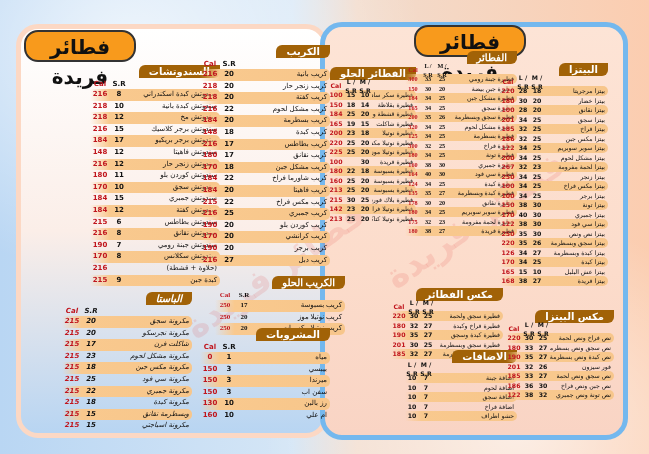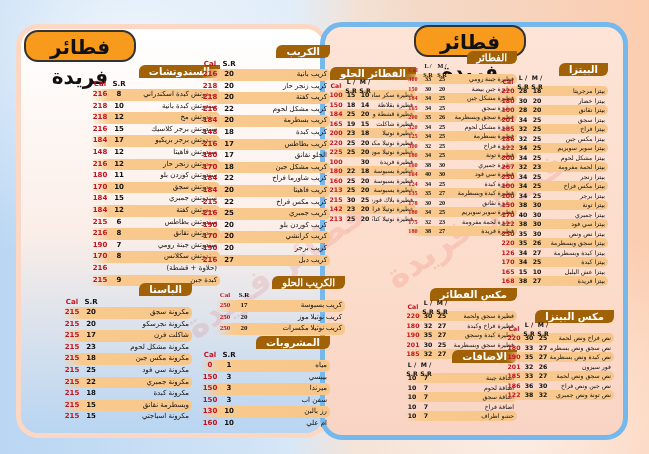--- a/index.html
+++ b/index.html
@@ -175,21 +175,21 @@
         <span class="name">(حلاوة + قشطة)</span>
         <span class="num"></span>
         <span class="cal">216</span>
       </div>
       <div class="row">
         <span class="name">كبدة جبن</span>
         <span class="num">9</span>
         <span class="cal">215</span>
       </div>
     </div></div>
-<div class="section big" id="sec-pasta" style="left:62px;top:278px;width:130px;"><div class="sec-title">الباستا</div><div class="hdr">
+<div class="section big" id="sec-pasta" style="left:62px;top:287px;width:130px;font-style:italic;"><div class="sec-title">الباستا</div><div class="hdr">
       <span class="name"></span>
       <span class="num">S.R</span>
       <span class="cal">Cal</span>
     </div><div>
       <div class="row">
         <span class="name">مكرونة سجق</span>
         <span class="num">20</span>
         <span class="cal">215</span>
       </div>
       <div class="row">
@@ -273,21 +273,21 @@
         <span class="name">كريب كبدة</span>
         <span class="num">18</span>
         <span class="cal">148</span>
       </div>
       <div class="row">
         <span class="name">كريب بطاطس</span>
         <span class="num">17</span>
         <span class="cal">216</span>
       </div>
       <div class="row">
-        <span class="name">الحلو نقانق</span>
+        <span class="name">كريب نقانق</span>
         <span class="num">17</span>
         <span class="cal">180</span>
       </div>
       <div class="row">
         <span class="name">كريب مشكل جبن</span>
         <span class="num">18</span>
         <span class="cal">170</span>
       </div>
       <div class="row">
         <span class="name">كريب شاورما فراخ</span>
@@ -344,21 +344,21 @@
         <span class="name">كريب نوتيلا موز</span>
         <span class="num">20</span>
         <span class="cal">250</span>
       </div>
       <div class="row">
         <span class="name">كريب نوتيلا مكسرات</span>
         <span class="num">20</span>
         <span class="cal">250</span>
       </div>
     </div></div>
-<div class="section big" id="sec-drinks" style="left:200px;top:331px;width:130px;"><div class="sec-title">المشروبات</div><div class="hdr">
+<div class="section big" id="sec-drinks" style="left:200px;top:323px;width:130px;"><div class="sec-title">المشروبات</div><div class="hdr">
       <span class="name"></span>
       <span class="num">S.R</span>
       <span class="cal">Cal</span>
     </div><div>
       <div class="row">
         <span class="name">مياه</span>
         <span class="num">1</span>
         <span class="cal">0</span>
       </div>
       <div class="row">
@@ -581,21 +581,21 @@
         <span class="num">32</span>
         <span class="cal">175</span>
       </div>
       <div class="row">
         <span class="name">فطيرة فريدة</span>
         <span class="num">27</span>
         <span class="num">38</span>
         <span class="cal">180</span>
       </div>
     </div></div>
-<div class="section" id="sec-mix-pies" style="left:405px;top:283px;width:112px;"><div class="sec-title">مكس الفطائر</div><div class="hdr">
+<div class="section" id="sec-mix-pies" style="left:391px;top:283px;width:112px;"><div class="sec-title">مكس الفطائر</div><div class="hdr">
       <span class="name"></span>
       <span class="num">M / S.R</span>
       <span class="num">L / S.R</span>
       <span class="cal">Cal</span>
     </div><div>
       <div class="row">
         <span class="name">فطيرة سجق ولحمة</span>
         <span class="num">25</span>
         <span class="num">30</span>
         <span class="cal">220</span>

